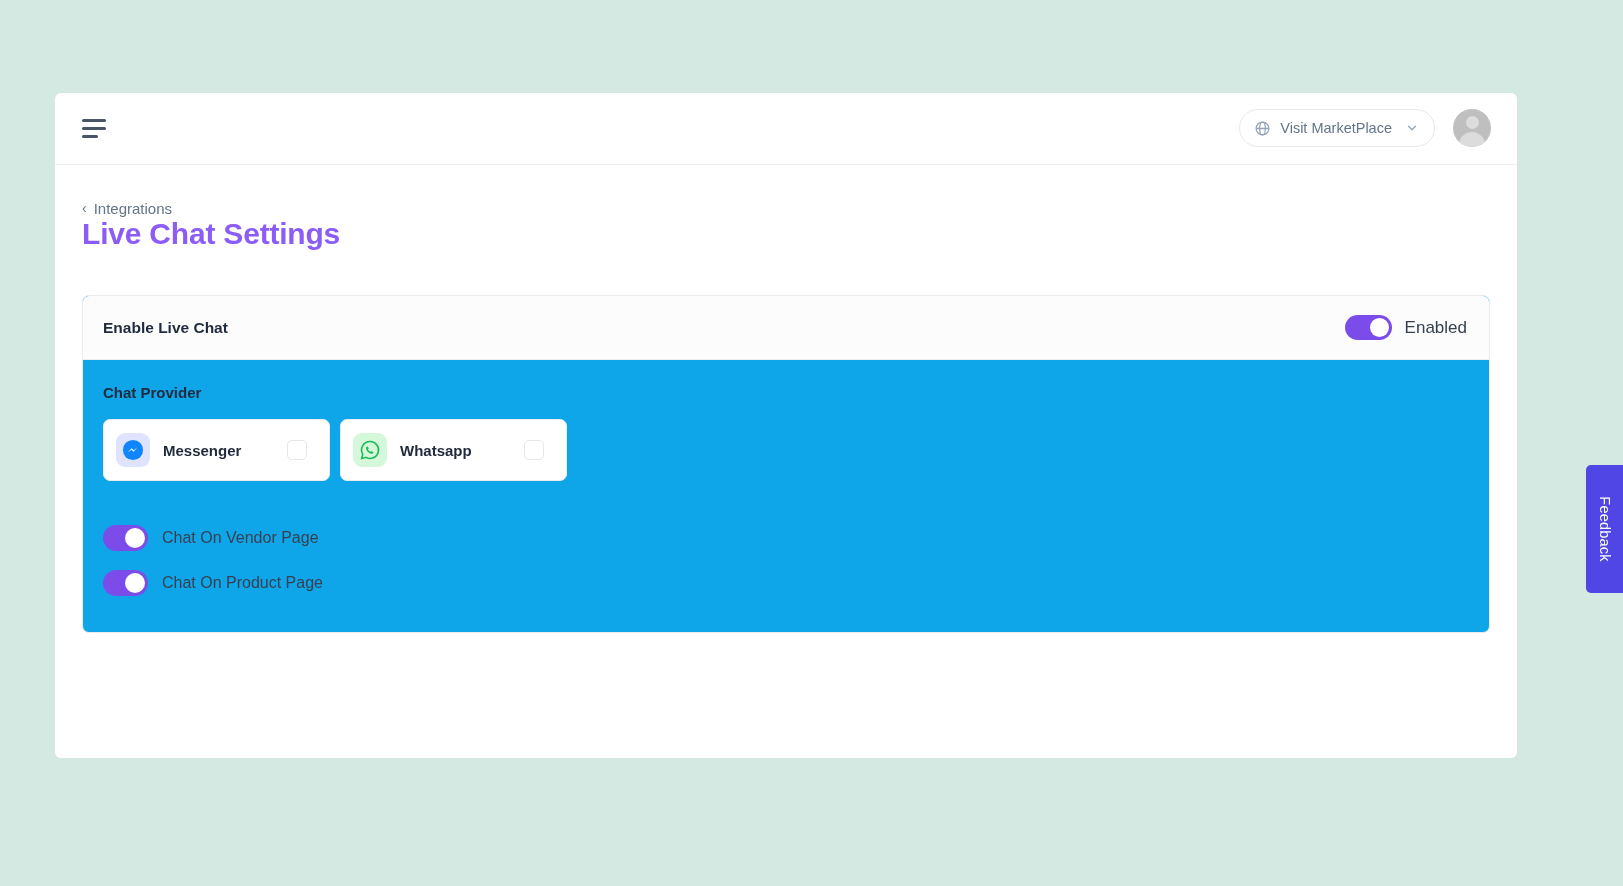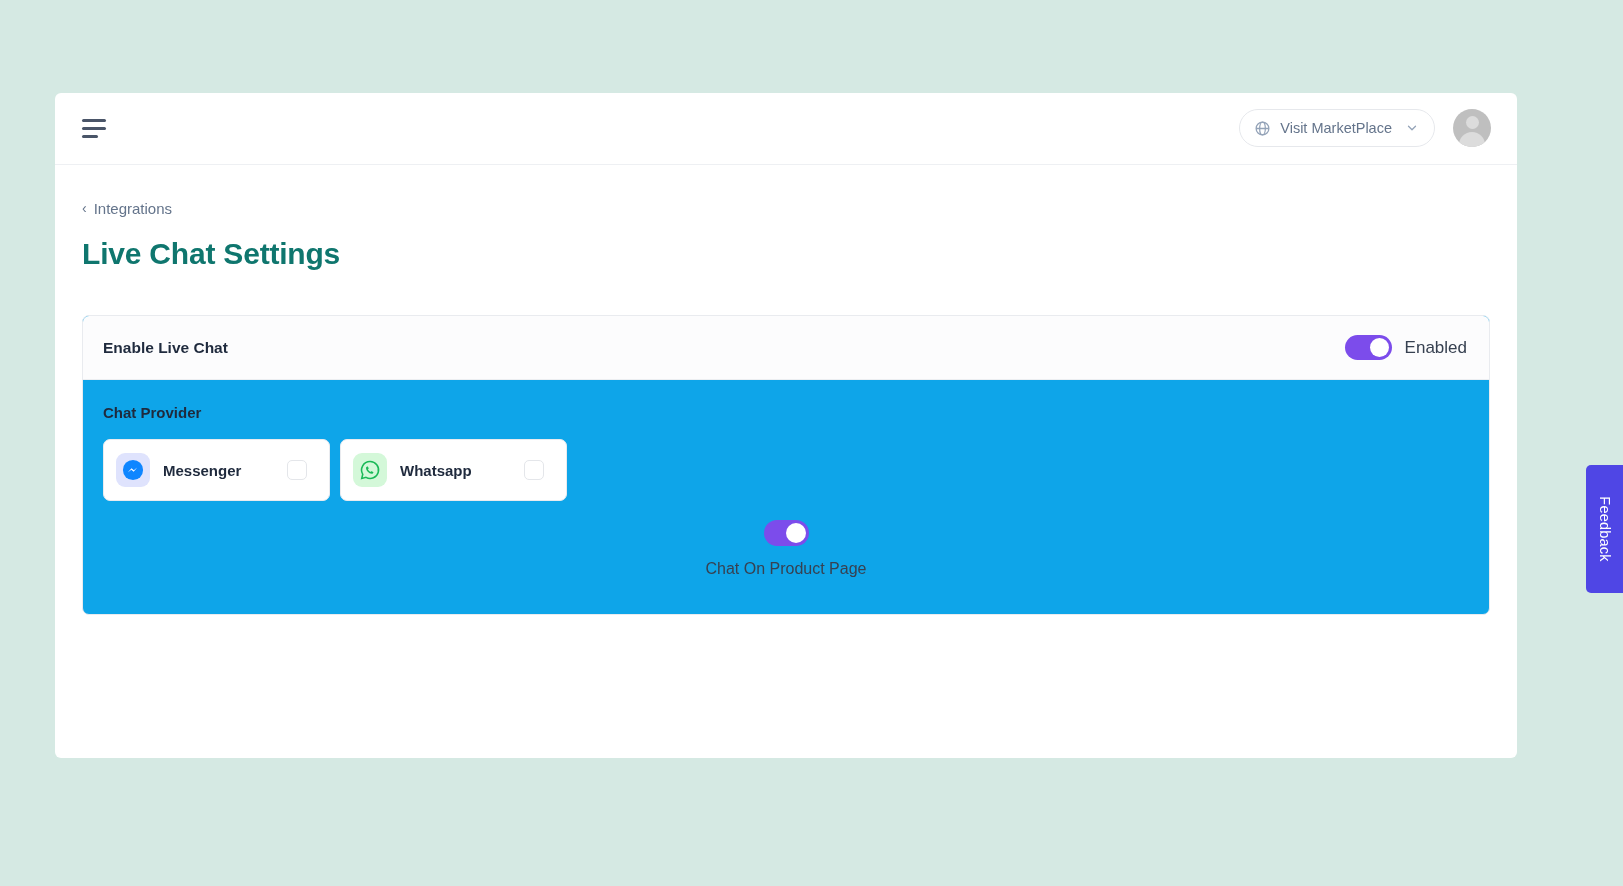--- a/index.html
+++ b/index.html
@@ -100,24 +100,23 @@
     display: inline-flex;
     align-items: center;
     gap: 7px;
     color: #64748b;
     font-size: 15px;
     cursor: pointer;
   }
   .breadcrumb .caret { font-size: 14px; line-height: 1; color: #64748b; }
 
   .page-title {
-    margin-top: 20px;
     font-size: 30px;
     font-weight: bold;
-    color: #0f766e;
+    color: #8b5cf6;
     letter-spacing: -0.2px;
   }
 
   .card {
     margin-top: 44px;
     border: 1px solid #e9ebef;
     border-radius: 7px;
     background: #0ea5e9;
     overflow: hidden;
   }
@@ -199,21 +198,21 @@
     background: #fff;
     flex: none;
   }
 
   .opt-row {
     display: flex;
     align-items: center;
     gap: 14px;
   }
   .opt-row.first { margin-top: 44px; }
-  .opt-row.second { margin-top: 19px; flex-direction: column; }
+  .opt-row.second { margin-top: 19px; }
   .opt-label { font-size: 16px; color: #374151; }
 
   
   .feedback-tab {
     position: absolute;
     right: 0;
     top: 465px;
     width: 37px;
     height: 128px;
     background: #4f46e5;
@@ -305,20 +304,26 @@
               <svg viewBox="0 0 24 24" width="22" height="22" fill="none" stroke="#1bb957" stroke-width="1.7">
                 <path d="M12 2.8a9.2 9.2 0 0 0-7.9 13.9L3 21.2l4.6-1.2A9.2 9.2 0 1 0 12 2.8z"></path>
                 <path d="M9.2 8.2c.25-.05.5 0 .65.35l.65 1.5c.1.25.05.5-.1.7l-.45.5c-.15.2-.2.4-.05.6.45.85 1.3 1.7 2.15 2.15.2.15.4.1.6-.05l.5-.45c.2-.15.45-.2.7-.1l1.5.65c.35.15.4.4.35.65-.15.85-.95 1.45-1.85 1.45-2.9 0-6.2-3.3-6.2-6.2 0-.9.6-1.7 1.45-1.85z" fill="#1bb957" stroke="none"></path>
               </svg>
             </div>
             <div class="p-name">Whatsapp</div>
             <div class="p-check"></div>
           </div>
         </div>
 
+        <div class="opt-row first">
+          <div class="toggle sm">
+            <div class="knob"></div>
+          </div>
+          <div class="opt-label">Chat On Vendor Page</div>
+        </div>
 
         <div class="opt-row second">
           <div class="toggle sm">
             <div class="knob"></div>
           </div>
           <div class="opt-label">Chat On Product Page</div>
         </div>
 
       </div>
     </div>

